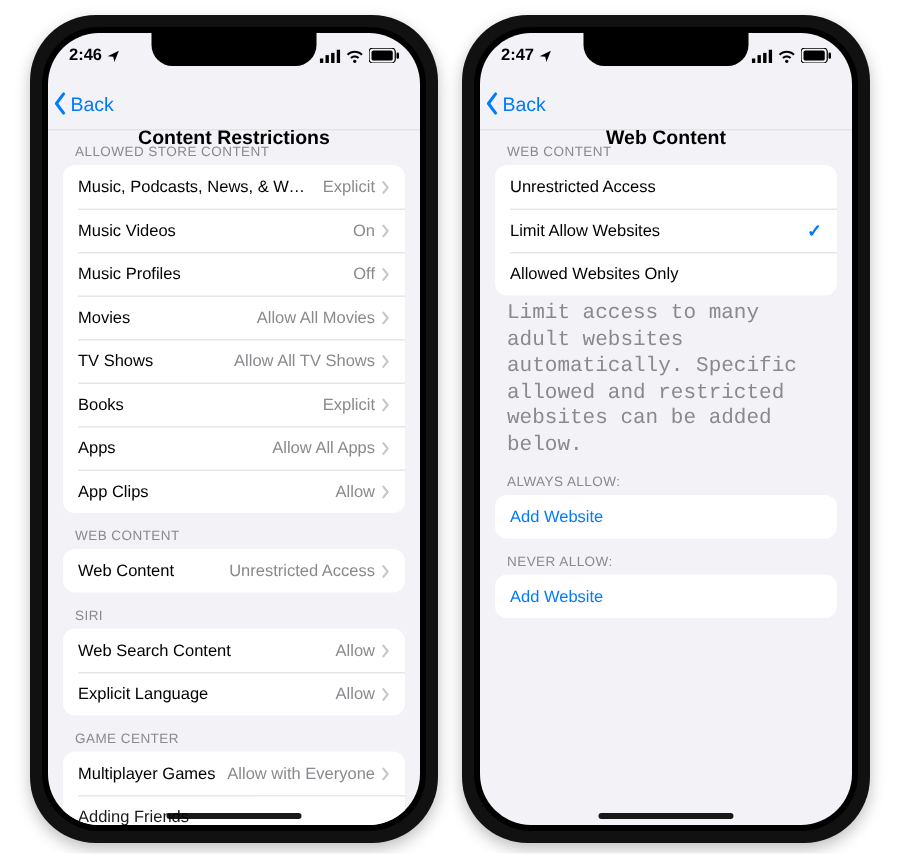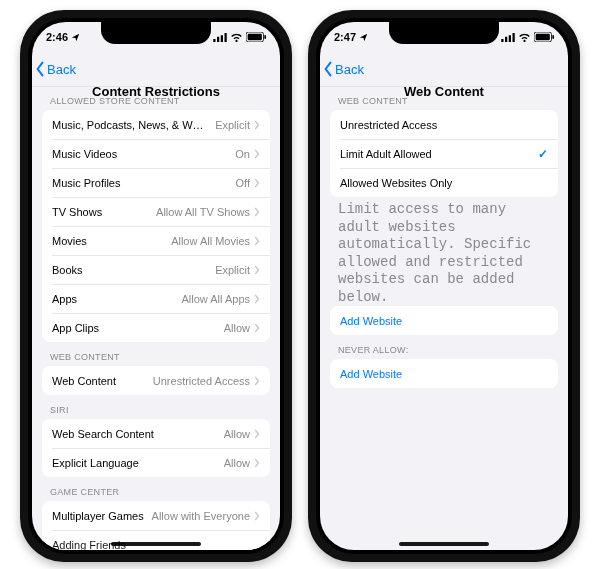--- a/index.html
+++ b/index.html
@@ -101,31 +101,31 @@
             <div class="row">
               <span class="label">Music Profiles</span>
               <span class="value">Off</span>
               <span class="chev">
                 <svg width="6" height="10" viewBox="0 0 8 14" fill="none" stroke="#c7c7cc" stroke-width="2" stroke-linecap="round" stroke-linejoin="round">
                   <polyline points="2,2 6,7 2,12"></polyline>
                 </svg>
               </span>
             </div>
             <div class="row">
+              <span class="label">Movies</span>
+              <span class="value">Allow All Movies</span>
+              <span class="chev">
+                <svg width="6" height="10" viewBox="0 0 8 14" fill="none" stroke="#c7c7cc" stroke-width="2" stroke-linecap="round" stroke-linejoin="round">
+                  <polyline points="2,2 6,7 2,12"></polyline>
+                </svg>
+              </span>
+            </div>
+            <div class="row">
               <span class="label">TV Shows</span>
               <span class="value">Allow All TV Shows</span>
-              <span class="chev">
-                <svg width="6" height="10" viewBox="0 0 8 14" fill="none" stroke="#c7c7cc" stroke-width="2" stroke-linecap="round" stroke-linejoin="round">
-                  <polyline points="2,2 6,7 2,12"></polyline>
-                </svg>
-              </span>
-            </div>
-            <div class="row">
-              <span class="label">Movies</span>
-              <span class="value">Allow All Movies</span>
               <span class="chev">
                 <svg width="6" height="10" viewBox="0 0 8 14" fill="none" stroke="#c7c7cc" stroke-width="2" stroke-linecap="round" stroke-linejoin="round">
                   <polyline points="2,2 6,7 2,12"></polyline>
                 </svg>
               </span>
             </div>
             <div class="row">
               <span class="label">Books</span>
               <span class="value">Explicit</span>
               <span class="chev">
@@ -246,29 +246,30 @@
         <div class="title">Web Content</div>
       </div>
 
       <div class="content">
         <div class="sec-header">WEB CONTENT</div>
         <div class="group" id="right-options">
             <div class="row">
               <span class="label">Unrestricted Access</span>
             </div>
             <div class="row">
-              <span class="label">Limit Adult Allowed</span>
+              <span class="label">Limit Allow Websites</span>
               <span class="check">✓</span>
             </div>
             <div class="row">
               <span class="label">Allowed Websites Only</span>
             </div>
           </div>
         <div class="footer-note">Limit access to many adult websites automatically. Specific allowed and restricted websites can be added below.</div>
 
+        <div class="sec-header">ALWAYS ALLOW:</div>
         <div class="group">
           <div class="row link-row">
             <span class="label">Add Website</span>
           </div>
         </div>
 
         <div class="sec-header">NEVER ALLOW:</div>
         <div class="group">
           <div class="row link-row">
             <span class="label">Add Website</span>

